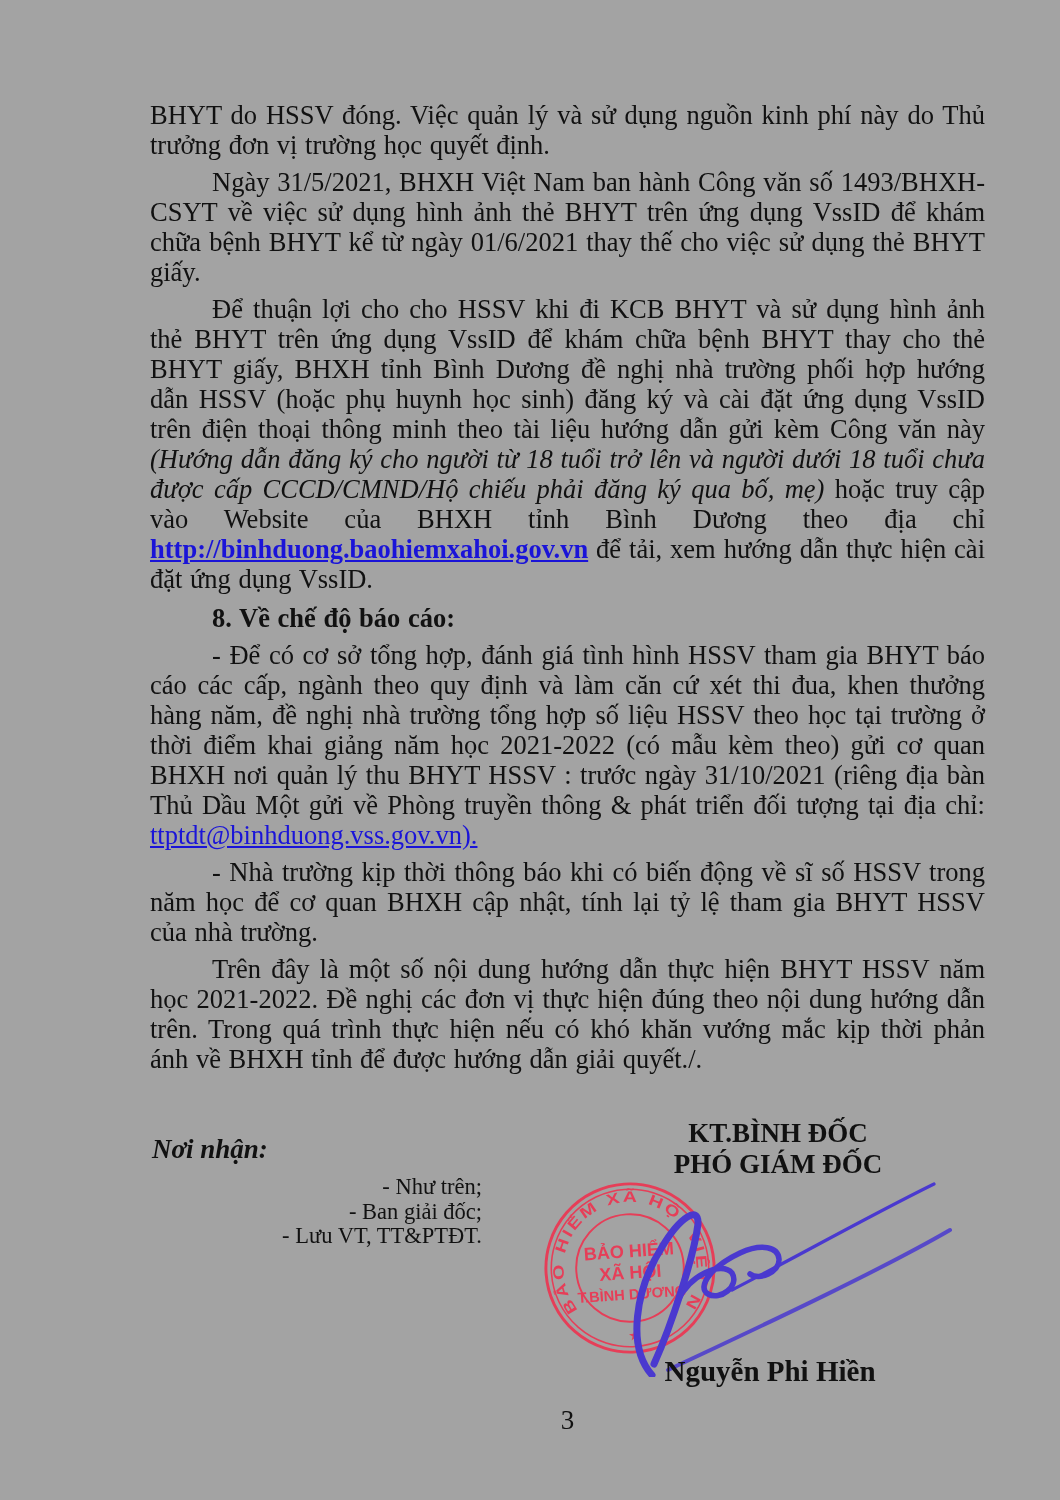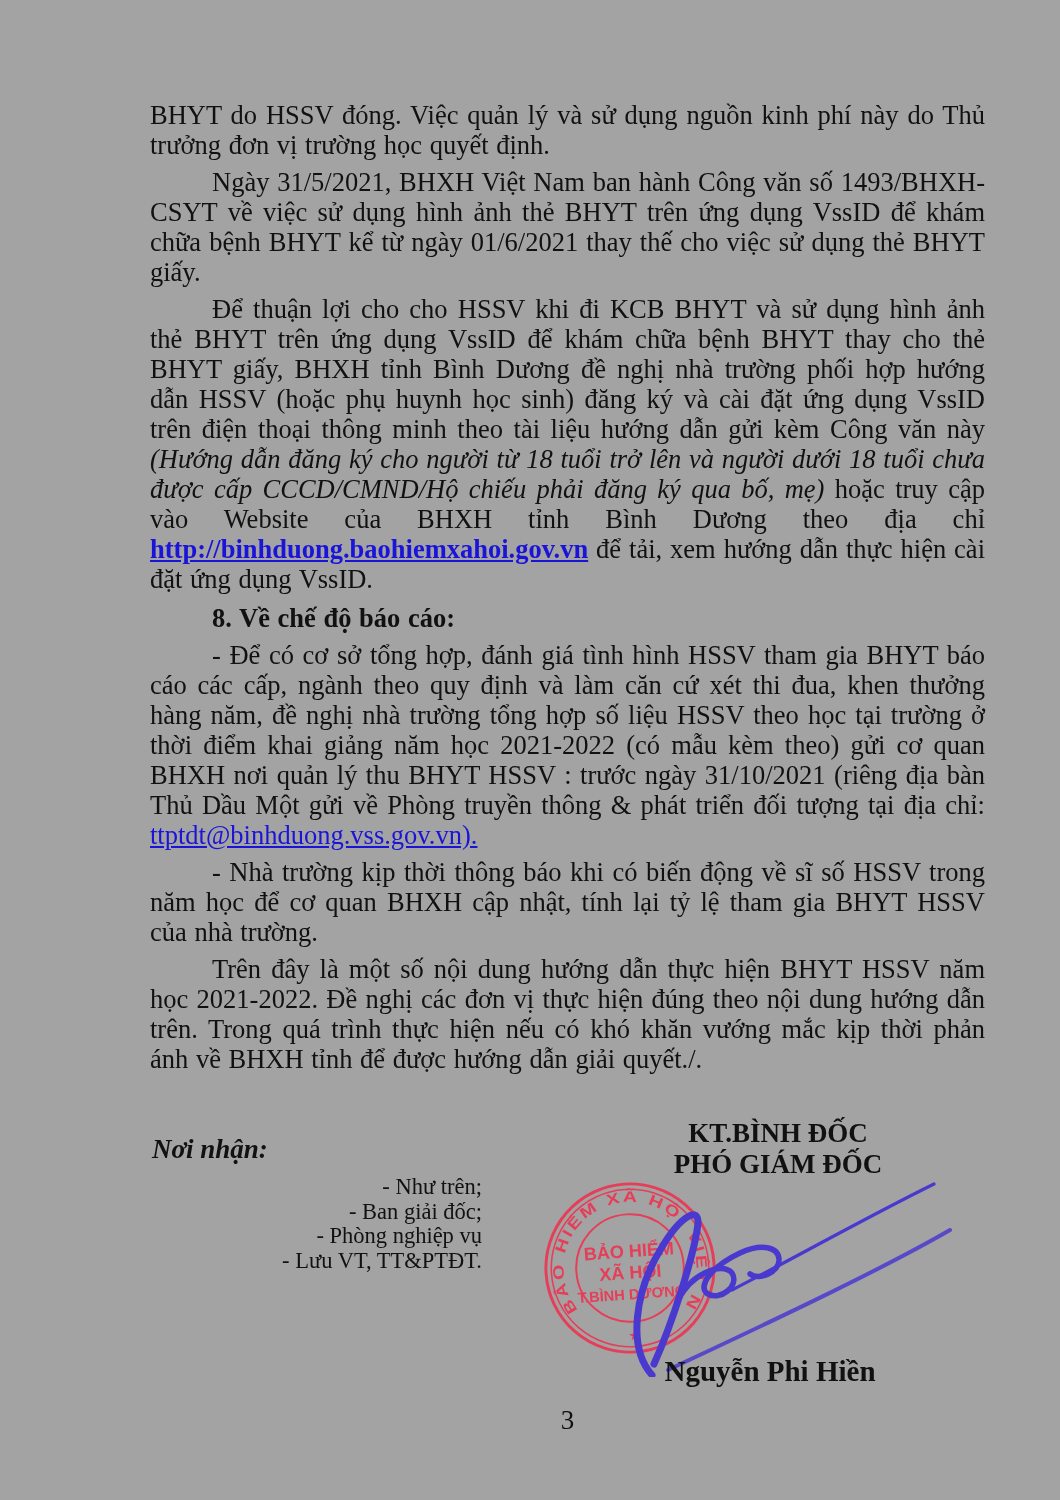--- a/index.html
+++ b/index.html
@@ -73,21 +73,20 @@
     <p class="para ind"><span class="seg-plain">- Để có cơ sở tổng hợp, đánh giá tình hình HSSV tham gia BHYT báo cáo các cấp, ngành theo quy định và làm căn cứ xét thi đua, khen thưởng hàng năm, đề nghị nhà trường tổng hợp số liệu HSSV theo học tại trường ở thời điểm khai giảng năm học 2021-2022 (có mẫu kèm theo) gửi cơ quan BHXH nơi quản lý thu BHYT HSSV : trước ngày 31/10/2021 (riêng địa bàn Thủ Dầu Một gửi về Phòng truyền thông &amp; phát triển đối tượng tại địa chỉ: </span><a href="#" class="seg-link">ttptdt@binhduong.vss.gov.vn).</a></p>
     <p class="para ind">- Nhà trường kịp thời thông báo khi có biến động về sĩ số HSSV trong năm học để cơ quan BHXH cập nhật, tính lại tỷ lệ tham gia BHYT HSSV của nhà trường.</p>
     <p class="para ind">Trên đây là một số nội dung hướng dẫn thực hiện BHYT HSSV năm học 2021-2022. Đề nghị các đơn vị thực hiện đúng theo nội dung hướng dẫn trên. Trong quá trình thực hiện nếu có khó khăn vướng mắc kịp thời phản ánh về BHXH tỉnh để được hướng dẫn giải quyết./.</p>
   </div>
 
   <div class="recipients">
     <div class="rcp-title">Nơi nhận:</div>
     <div class="rcp-list">
         <div class="rcp-item">- Như trên;</div>
         <div class="rcp-item">- Ban giải đốc;</div>
-        <div class="rcp-item">- Phòng nghiệp vụ</div>
         <div class="rcp-item">- Lưu VT, TT&amp;PTĐT.</div>
       </div>
   </div>
 
   <div class="sign-titles">
     <div>KT.BÌNH ĐỐC</div>
     <div>PHÓ GIÁM ĐỐC</div>
   </div>
 
   <div class="stamp">

